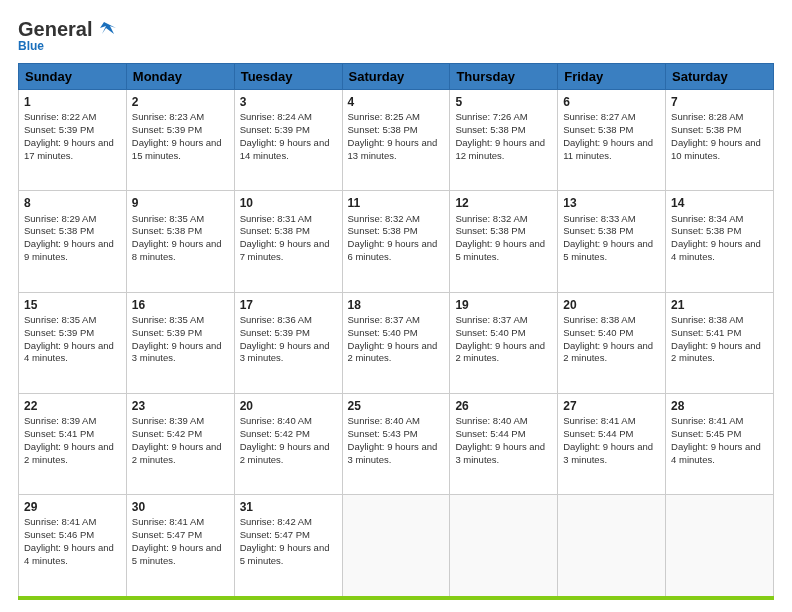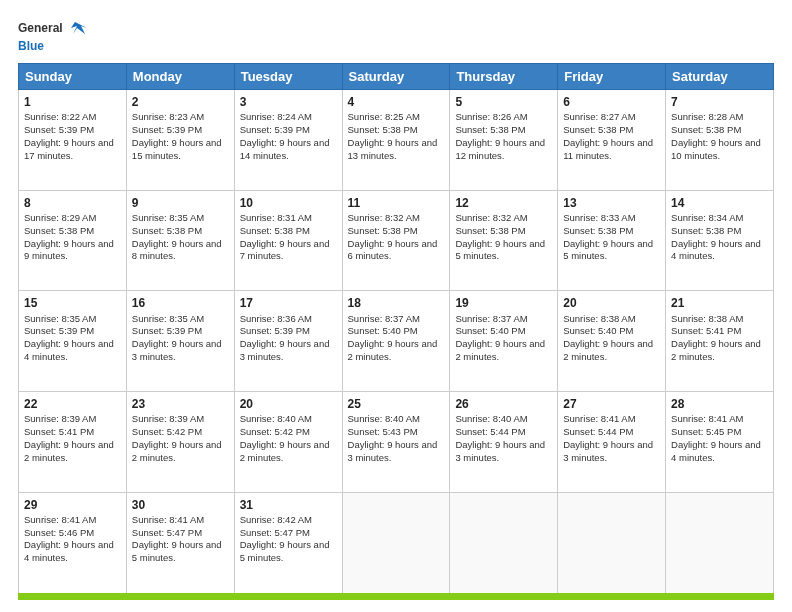--- a/index.html
+++ b/index.html
@@ -41,21 +41,21 @@
     }
     .calendar {
       flex: 1;
       border: 1px solid #ccc;
       border-collapse: collapse;
       width: 100%;
       table-layout: fixed;
     }
     .calendar th {
       background-color: #3a7fc1;
-      color: #ffffff;
+      color: #000000;
       text-align: left;
       padding: 5px 6px;
       font-size: 13px;
       font-weight: bold;
       border: 1px solid #2a6aaa;
       margin-top: 8px;
     }
     .calendar td {
       border: 1px solid #ccc;
       vertical-align: top;
@@ -72,32 +72,32 @@
       background: #fff;
     }
     .day-number {
       font-size: 12px;
       font-weight: bold;
       color: #222;
       display: block;
       margin-bottom: 1px;
     }
     .last-row td {
-      border-bottom: 7px solid #84cc16;
+      border-bottom: 4px solid #84cc16;
     }
   </style>
 </head>
 <body>
 
 <div class="page">
   <div class="header">
     <div class="logo">
   <div style="display:flex;flex-direction:column;line-height:1.1">
     <div style="display:flex;align-items:center">
-      <span style="font-size:12px;font-weight:bold;color:#333;">General</span>
+      <span style="font-size:20px;font-weight:bold;color:#333;">General</span>
       <svg width="22" height="22" viewBox="0 0 22 22" style="margin-left:2px">
         <polygon points="10,4 22,10 16,8 20,16 12,10 8,16 12,8 6,10" fill="#1a6fbc"></polygon>
       </svg>
     </div>
     <span style="font-size:12px;font-weight:bold;color:#1a6fbc;">Blue</span>
   </div>
 </div>
     <div class="title-block">
       <div class="month-title"></div>
       <div class="location"></div>
@@ -137,21 +137,21 @@
         <span>Daylight: 9 hours and 14 minutes.</span>
       </td>
           <td>
         <span class="day-number">4</span>
         <span>Sunrise: 8:25 AM</span><br>
         <span>Sunset: 5:38 PM</span><br>
         <span>Daylight: 9 hours and 13 minutes.</span>
       </td>
           <td>
         <span class="day-number">5</span>
-        <span>Sunrise: 8:26 AM</span><br>
+        <span>Sunrise: 7:26 AM</span><br>
         <span>Sunset: 5:38 PM</span><br>
         <span>Daylight: 9 hours and 12 minutes.</span>
       </td>
           <td>
         <span class="day-number">6</span>
         <span>Sunrise: 8:27 AM</span><br>
         <span>Sunset: 5:38 PM</span><br>
         <span>Daylight: 9 hours and 11 minutes.</span>
       </td>
           <td>

